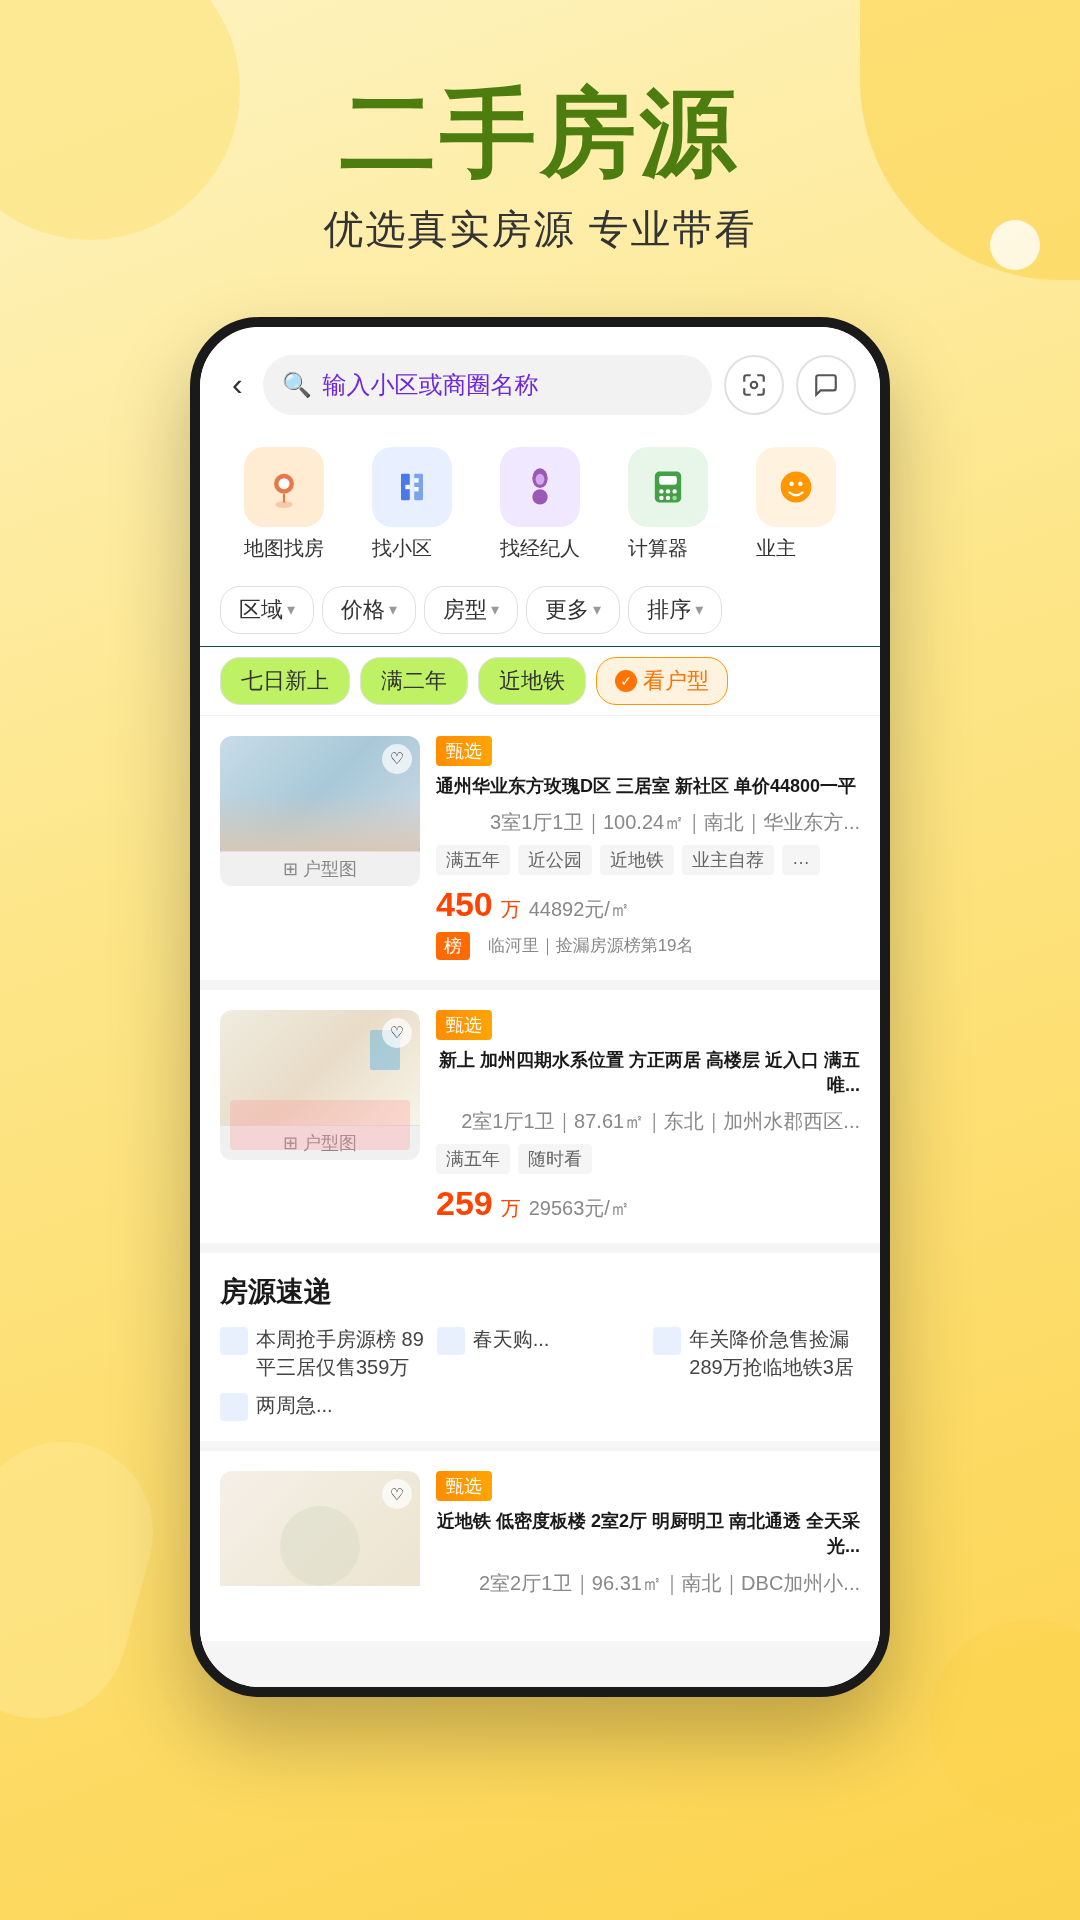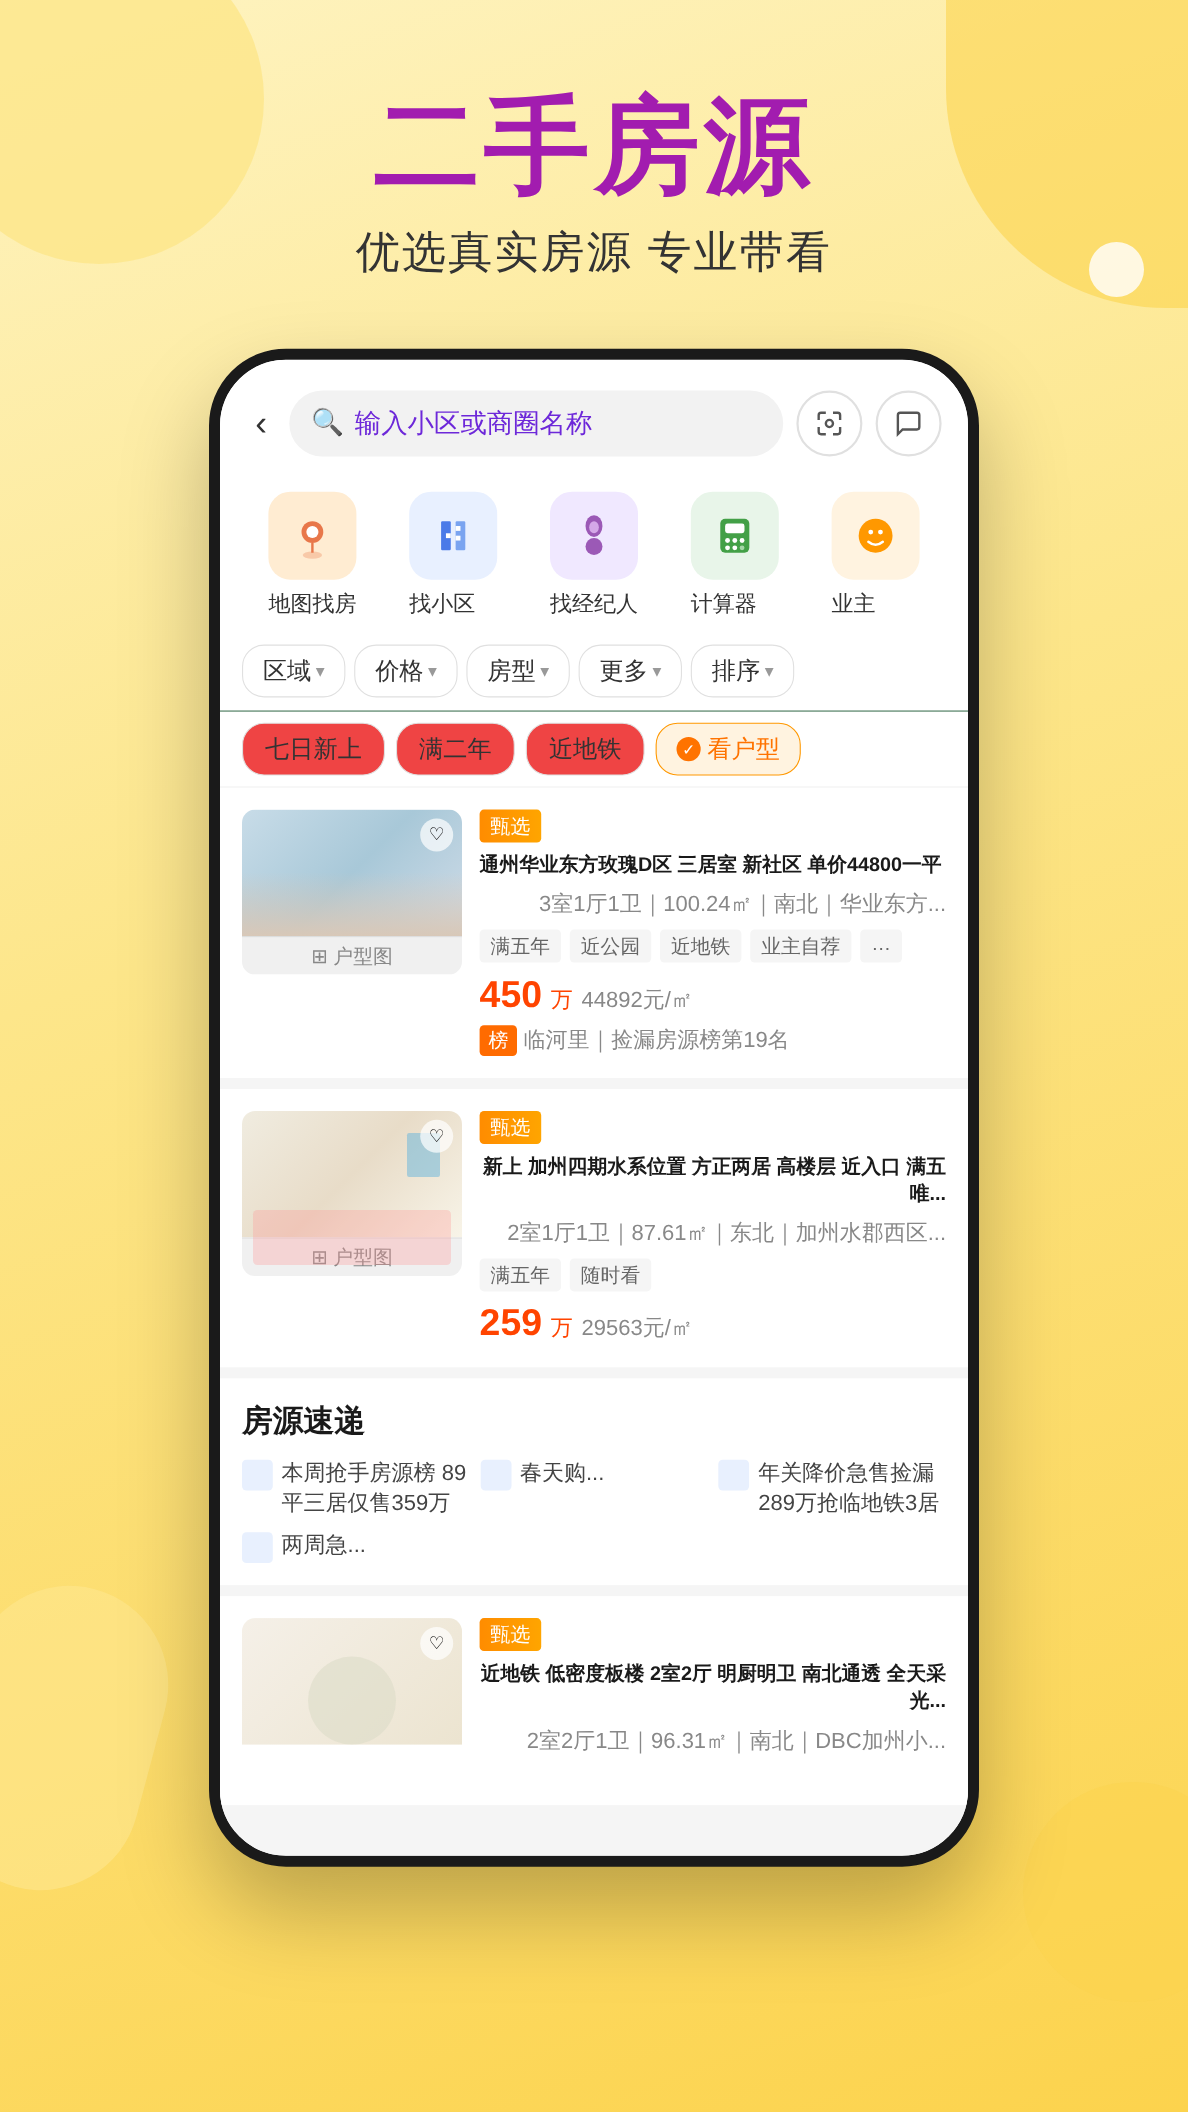--- a/index.html
+++ b/index.html
@@ -65,21 +65,21 @@
     
     .page-header {
       position: relative;
       z-index: 2;
       text-align: center;
       padding-top: 80px;
     }
     .page-title {
       font-size: 96px;
       font-weight: 900;
-      color: #a21caf;
+      color: #4d7c0f;
       letter-spacing: 4px;
       line-height: 1.1;
     }
     .page-subtitle {
       font-size: 40px;
       color: #333;
       margin-top: 16px;
       letter-spacing: 2px;
     }
 
@@ -213,21 +213,21 @@
       overflow: hidden;
     }
     .tag {
       padding: 8px 20px;
       border: 1px solid #e0e0e0;
       border-radius: 20px;
       font-size: 22px;
       color: #333;
       white-space: nowrap;
       cursor: pointer;
-      background: #ef4444;
+      background: #bef264;
     }
     .tag-active {
       display: flex;
       align-items: center;
       gap: 6px;
       padding: 8px 18px;
       background: #fff3e0;
       border: 1px solid #ff9800;
       border-radius: 20px;
       font-size: 22px;
@@ -385,22 +385,23 @@
       margin-top: 8px;
     }
     .rank-badge {
       background: #ff6b00;
       color: white;
       font-size: 18px;
       padding: 2px 8px;
       border-radius: 4px;
     }
     .rank-text {
-      font-size: 20px;
+      font-size: 17px;
       color: #888;
+      margin-left: 12px;
     }
 
     
     .speed-section {
       background: #fff;
       margin-bottom: 10px;
       padding: 20px;
     }
     .speed-title {
       font-size: 28px;

